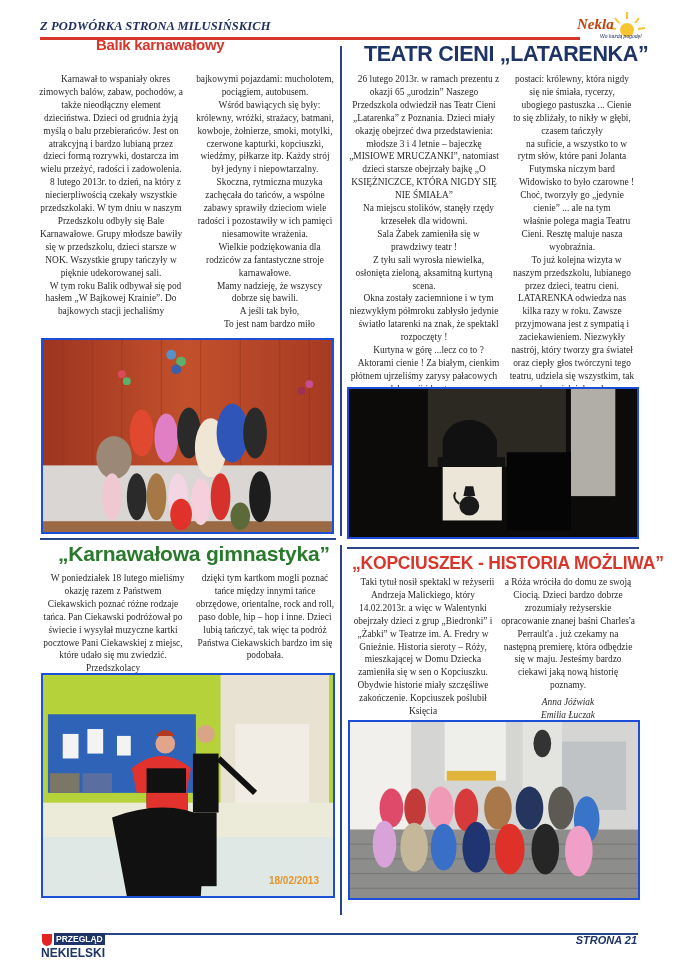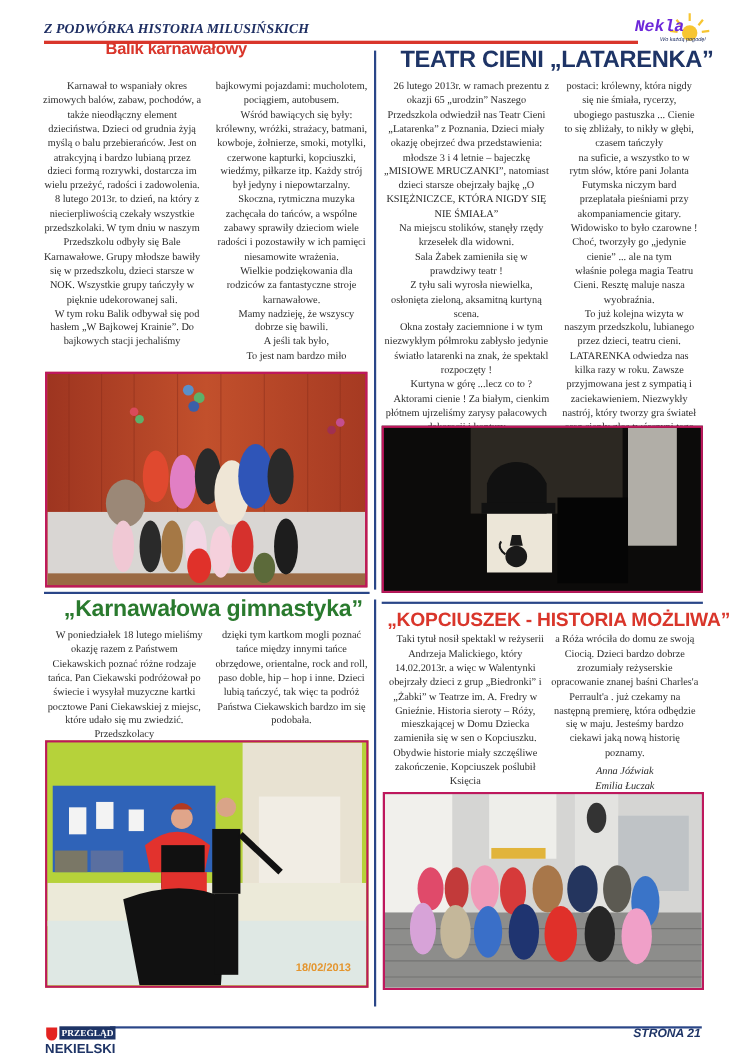--- a/index.html
+++ b/index.html
@@ -3,21 +3,21 @@
 <meta charset="utf-8">
 <style>
   * { box-sizing: border-box; margin: 0; padding: 0; }
   html, body { width: 679px; height: 960px; background: #ffffff; overflow: hidden; }
   body { position: relative; font-family: "Liberation Serif", "DejaVu Serif", serif; color: #2a2a2a; }
 
   
   .hdr-title { position: absolute; left: 40px; top: 19px; font-family: "Liberation Serif", serif; font-style: italic; font-size: 12.5px; font-weight: bold; color: #1f2f63; letter-spacing: 0.1px; }
   .hdr-rule { position: absolute; left: 40px; top: 37px; width: 540px; height: 3px; background: #d9362b; }
   .logo { position: absolute; left: 575px; top: 8px; width: 90px; height: 36px; }
-  .logo .nekla { position: absolute; left: 2px; top: 8px; font-family: Liberation Mono, monospace; font-weight: bold; font-style: italic; font-size: 15px; color: #6d28d9; }
+  .logo .nekla { position: absolute; left: 2px; top: 8px; font-family: Liberation Serif, serif; font-weight: bold; font-style: italic; font-size: 15px; color: #c2410c; }
   .logo .sun { position: absolute; left: 30px; top: 0px; width: 40px; height: 30px; }
   .logo .slogan { position: absolute; left: 25px; top: 25px; font-family: "Liberation Sans", sans-serif; font-style: italic; font-size: 5px; color: #1f2f63; }
 
   
   .h-sans { position: absolute; font-family: "Liberation Sans", "DejaVu Sans", sans-serif; font-weight: bold; white-space: nowrap; }
   .h-balik { left: 96px; top: 36px; font-size: 15px; color: #d9362b; letter-spacing: -0.3px; }
   .h-teatr { left: 364px; top: 42px; font-size: 21.5px; color: #1e3466; letter-spacing: -0.3px; text-align: right; }
   .h-gimn { left: 58px; top: 542px; font-size: 21px; color: #2a7a2e; letter-spacing: -0.2px; }
   .h-kop { left: 352px; top: 553px; font-size: 17.5px; color: #d9362b; letter-spacing: -0.2px; }
 
@@ -25,35 +25,35 @@
   .vrule { position: absolute; background: #2a4688; }
   .hrule { position: absolute; background: #2a4688; }
 
   
   .col { position: absolute; font-size: 9.4px; line-height: 12.9px; text-align: justify; hyphens: manual; }
   .col p { text-indent: 9px; text-align: center; }
   .col p.noind { text-indent: 0; }
   .sig { text-align: right; font-style: italic; text-indent: 0 !important; }
 
   
-  .photo { position: absolute; border: 2px solid #be185d; overflow: hidden; }
+  .photo { position: absolute; border: 2px solid #1d4ed8; overflow: hidden; }
   .caption-date { position: absolute; right: 14px; bottom: 10px; font-family: "Liberation Sans", sans-serif; font-weight: bold; font-size: 10px; color: #e4952e; }
 
   
   .ftr-rule { position: absolute; left: 100px; top: 933px; width: 538px; height: 2px; background: #2a4688; }
   .ftr-logo { position: absolute; left: 40px; top: 932px; }
   .ftr-logo .shield { position: absolute; left: 2px; top: 2px; width: 10px; height: 12px; background: #e32321; border-radius: 0 0 5px 5px; }
-  .ftr-logo .pz { position: absolute; left: 14px; top: 1px; background: #1e3466; color: #fff; font-family: Liberation Serif, serif; font-weight: bold; font-size: 8.5px; padding: 1px 2px; white-space: nowrap; }
+  .ftr-logo .pz { position: absolute; left: 14px; top: 1px; background: #1e3466; color: #fff; font-family: Liberation Sans, sans-serif; font-weight: bold; font-size: 8.5px; padding: 1px 2px; white-space: nowrap; }
   .ftr-logo .nk { position: absolute; left: 1px; top: 14px; color: #1e3466; font-family: "Liberation Sans", sans-serif; font-weight: bold; font-size: 12px; white-space: nowrap; }
   .page-num { position: absolute; right: 42px; top: 934px; font-family: "Liberation Sans", sans-serif; font-weight: bold; font-style: italic; font-size: 11px; color: #1e3466; }
 </style>
 </head>
 <body>
 
-<div class="hdr-title">Z PODWÓRKA HISTORIA MILUSIŃSKICH</div>
+<div class="hdr-title">Z PODWÓRKA STRONA MILUSIŃSKICH</div>
 <div class="hdr-rule"></div>
 <div class="logo">
   <svg class="sun" viewBox="0 0 40 30">
     <circle cx="22" cy="22" r="7" fill="#f7c531"></circle>
     <g stroke="#f7c531" stroke-width="2">
       <line x1="22" y1="4" x2="22" y2="11"></line>
       <line x1="10" y1="10" x2="14" y2="15"></line>
       <line x1="34" y1="10" x2="30" y2="15"></line>
       <line x1="4" y1="20" x2="11" y2="21"></line>
       <line x1="40" y1="20" x2="33" y2="21"></line>
@@ -140,21 +140,20 @@
   <p>Z tyłu sali wyrosła niewielka, osłonięta zieloną, aksamitną kurtyną scena.</p>
   <p>Okna zostały zaciemnione i w tym niezwykłym półmroku zabłysło jedynie</p>
   <p>światło latarenki na znak, że spektakl rozpoczęty !</p>
   <p>Kurtyna w górę ...lecz co to ?</p>
   <p>Aktorami cienie ! Za białym, cienkim płótnem ujrzeliśmy zarysy pałacowych dekoracji i kontury</p>
 </div>
 <div class="col" style="left:509px; top:73px; width:126px;">
   <p class="noind">postaci: królewny, która nigdy się nie śmiała, rycerzy,</p>
   <p>ubogiego pastuszka ... Cienie to się zbliżały, to nikły w głębi, czasem tańczyły</p>
   <p>na suficie, a wszystko to w rytm słów, które pani Jolanta Futymska niczym bard</p>
-  <p>przeplatała pieśniami przy akompaniamencie gitary.</p>
   <p>Widowisko to było czarowne ! Choć, tworzyły go „jedynie cienie” ... ale na tym</p>
   <p>właśnie polega magia Teatru Cieni. Resztę maluje nasza wyobraźnia.</p>
   <p>To już kolejna wizyta w naszym przedszkolu, lubianego przez dzieci, teatru cieni. LATARENKA odwiedza nas kilka razy w roku. Zawsze przyjmowana jest z sympatią i zaciekawieniem. Niezwykły nastrój, który tworzy gra świateł oraz ciepły głos twórczyni tego teatru, udziela się wszystkim, tak małym , jak i dorosłym</p>
 </div>
 
 <div class="photo" style="left:347px; top:387px; width:292px; height:152px; background:#0b0b0b;">
   <svg width="100%" height="100%" viewBox="0 0 292 152" preserveAspectRatio="none">
     <rect width="292" height="152" fill="#0c0b0a"></rect>
     <rect x="80" y="0" width="140" height="80" fill="#3a342c" opacity="0.7"></rect>
     <rect x="225" y="0" width="45" height="110" fill="#cfcbc3" opacity="0.85"></rect>

